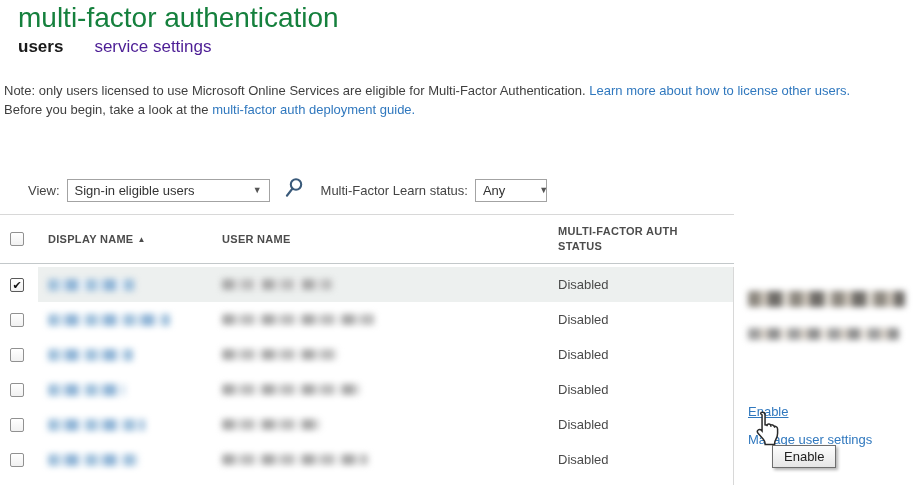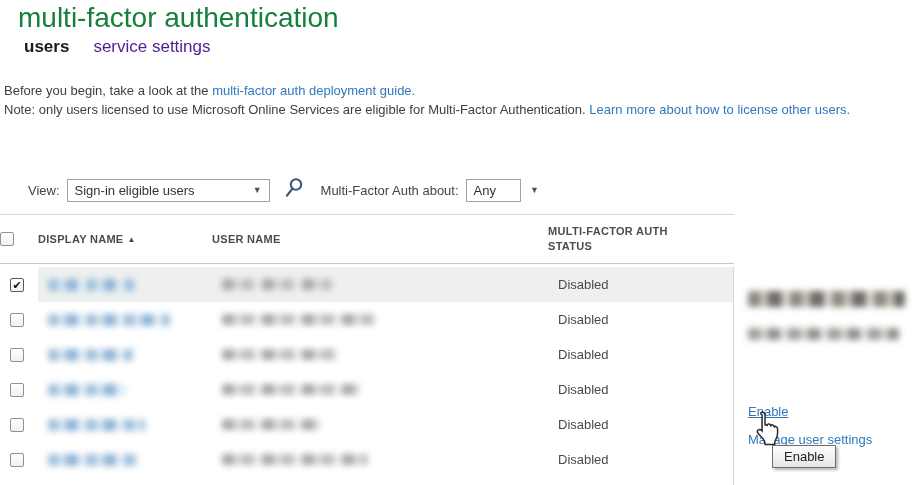--- a/index.html
+++ b/index.html
@@ -4,21 +4,21 @@
 <style>
   * { margin:0; padding:0; box-sizing:border-box; }
   html,body { background:#fff; }
   .screen {
     position:relative; width:920px; height:485px; overflow:hidden;
     background:#fff; font-family:"Liberation Sans", sans-serif;
   }
 
   
   .page-title { position:absolute; left:18px; top:2px; font-size:28px; font-weight:300; color:#15803d; letter-spacing:0; }
-  .tabs { position:absolute; left:24px; top:37px; font-size:17px; display:flex; gap:24px; }
+  .tabs { position:absolute; left:18px; top:37px; font-size:17px; display:flex; gap:31px; }
   .tab { color:#4c1d95; cursor:pointer; }
   .tab.active { color:#1a1a1a; font-weight:700; }
 
   
   .note { position:absolute; left:4px; top:81px; font-size:13px; color:#3f3f3f; line-height:19px; }
   .lnk { color:#3078BE; text-decoration:none; cursor:pointer; }
 
   
   .bulk-btn {
     position:absolute; left:30px; top:131px; width:143px; height:27px;
@@ -28,30 +28,30 @@
 
   
   .filters { position:absolute; left:28px; top:178px; height:24px; display:flex; align-items:center; font-size:13px; color:#444; }
   .flabel { margin-right:7px; white-space:nowrap; }
   .sel {
     display:inline-flex; align-items:center; justify-content:space-between;
     border:1px solid #a3a3a3; height:23px; padding:0 7px; background:#fff;
     font-size:13px; color:#333; cursor:pointer; white-space:nowrap;
   }
   .sel-view { width:203px; }
-  .sel-status { width:55px;gap:28px; }
+  .sel-status { width:72px;gap:28px; }
   .caret { font-size:9px; color:#555; margin-left:6px; }
   .search-ic { margin-left:13px; margin-right:17px; cursor:pointer; display:inline-block; }
 
   
   .tbl-header {
     position:absolute; left:0; top:214px; width:734px; height:50px;
     border-top:1px solid #d8d8d8; border-bottom:1px solid #c3c8ca;
     display:grid; grid-template-columns:38px 174px 336px auto;
-    align-items:center; 
+    align-items:center; padding-left:10px;
     font-size:11px; font-weight:700; color:#4c4c4c; letter-spacing:.3px;
   }
   .hdr-cell { cursor:pointer; }
   .hdr-status { max-width:130px; line-height:15px; }
   .sort-arrow { font-size:8px; color:#4c4c4c; margin-left:4px; vertical-align:1px; }
 
   .tbl-body { position:absolute; left:0; top:267px; width:733px; }
   .row {
     height:35px; display:grid; grid-template-columns:38px 174px 336px auto;
     align-items:center; padding-left:10px; cursor:pointer;
@@ -96,38 +96,38 @@
 <div class="screen">
 
   <div class="page-title">multi-factor authentication</div>
 
   <div class="tabs">
     <span class="tab active">users</span>
     <span class="tab">service settings</span>
   </div>
 
   <div class="note">
+    <div><span>Note: only users licensed to use Microsoft Online Services are eligible for Multi-Factor Authentication.</span> <a class="lnk">Learn more about how to license other users.</a></div>
     <div><span>Before you begin, take a look at the</span> <a class="lnk">multi-factor auth deployment guide.</a></div>
-    <div><span>Note: only users licensed to use Microsoft Online Services are eligible for Multi-Factor Authentication.</span> <a class="lnk">Learn more about how to license other users.</a></div>
   </div>
 
 
   <div class="filters">
     <span class="flabel">View:</span>
     <span class="sel sel-view">
       <span>Sign-in eligible users</span>
       <span class="caret">▼</span>
     </span>
     <span class="search-ic">
       <svg width="21" height="23" viewBox="0 0 21 23">
         <circle cx="13" cy="7.5" r="5.2" fill="none" stroke="#3A5A7A" stroke-width="2.1"></circle>
         <line x1="9.4" y1="11.6" x2="4" y2="18.6" stroke="#3A5A7A" stroke-width="2.3" stroke-linecap="round"></line>
       </svg>
     </span>
-    <span class="flabel">Multi-Factor Auth about:</span>
+    <span class="flabel">Multi-Factor Learn status:</span>
     <span class="sel sel-status">
       <span>Any</span>
       <span class="caret">▼</span>
     </span>
   </div>
 
   <div class="tbl-header">
     <span class="cb"></span>
     <span class="hdr-cell">
       <span>DISPLAY NAME</span><span class="sort-arrow">▲</span>

